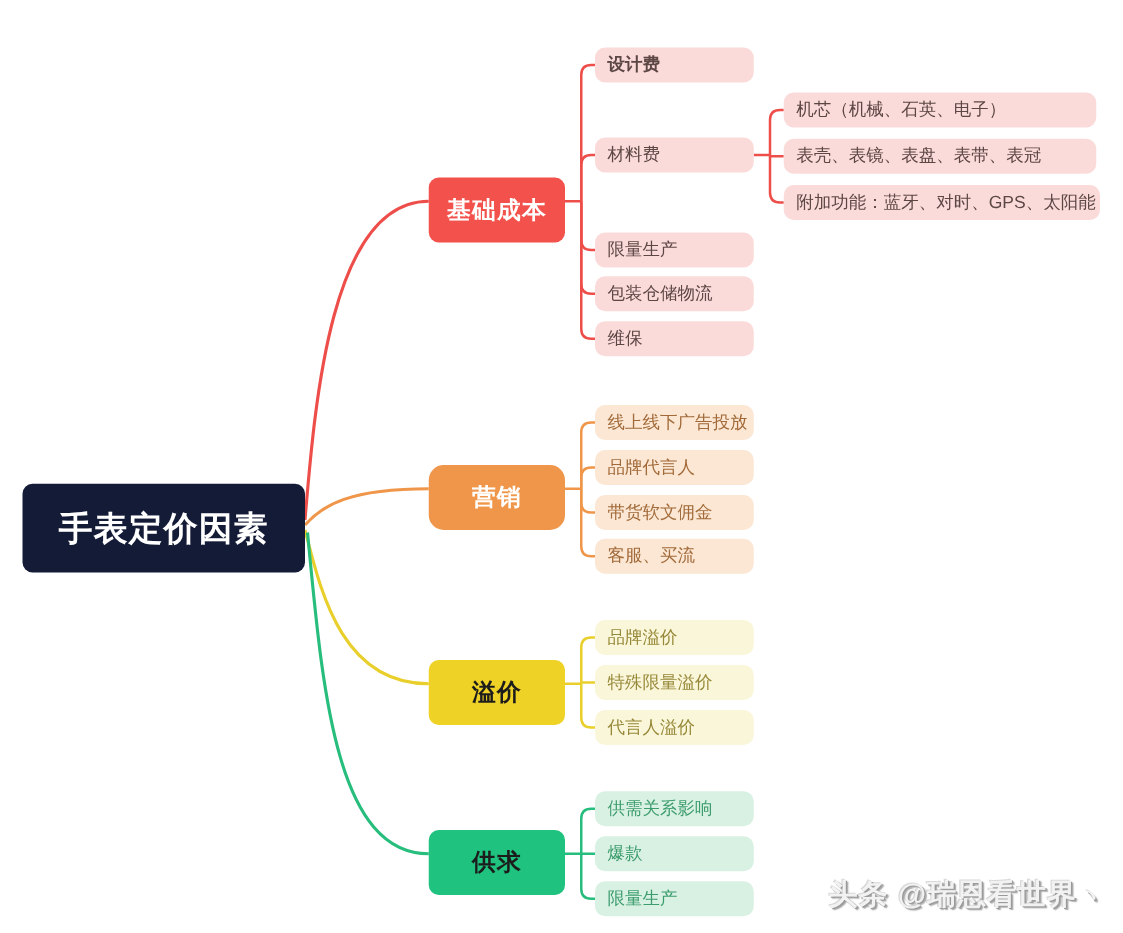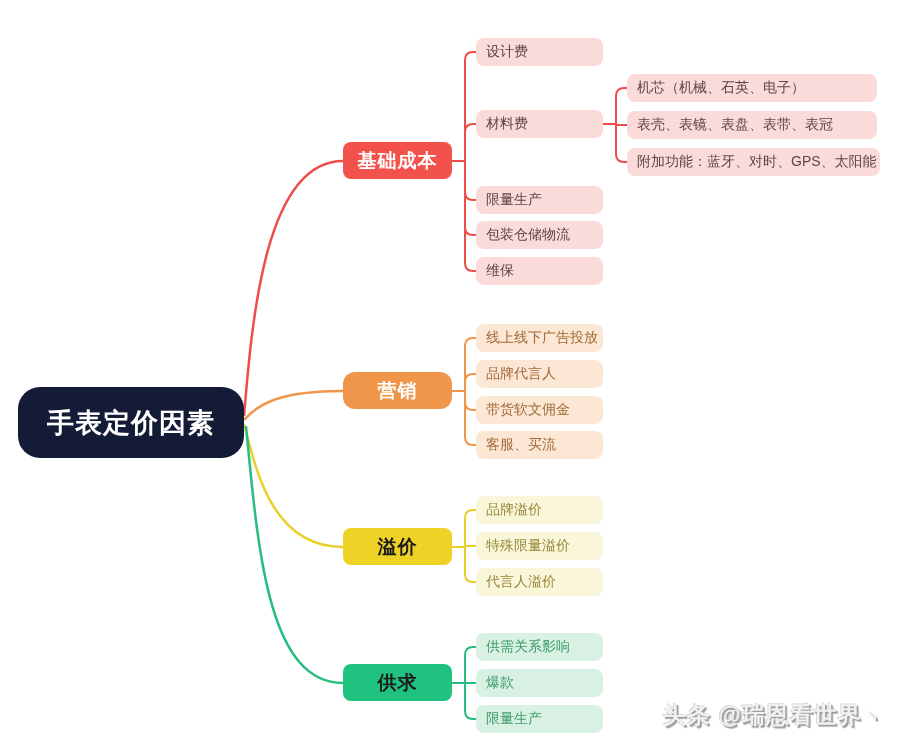--- a/index.html
+++ b/index.html
@@ -16,28 +16,28 @@
   svg.links{position:absolute;left:0;top:0;width:898px;height:746px;}
   .node{
     position:absolute;
     box-sizing:border-box;
     display:flex;align-items:center;
     white-space:nowrap;
   }
   .root{
     width:226px;height:71px;
     background:#141b36;
-    border-radius:22px;
+    border-radius:8px;
     color:#ffffff;
     font-size:27px;font-weight:bold;
     justify-content:center;
     letter-spacing:1px;
   }
   .branch{
-    width:109px;height:37px;
+    width:109px;height:52px;
     border-radius:8px;
     font-size:19px;font-weight:bold;
     justify-content:center;
     letter-spacing:1px;
   }
   .b-red{background:#f3514b;color:#ffffff;}
   .b-orange{background:#f0964a;color:#ffffff;border-radius:12px;}
   .b-yellow{background:#efd226;color:#1c1c1c;}
   .b-green{background:#1fc27e;color:#1c1c1c;}
   .leaf{
@@ -112,21 +112,21 @@
       <path d="M 452 683 H 465"></path>
       <path d="M 465 683 V 655 Q 465 647 473 647 H 476"></path>
       <path d="M 465 683 H 476"></path>
       <path d="M 465 683 V 711 Q 465 719 473 719 H 476"></path>
     </g>
   </svg>
 
   <div class="node root" style="left:18px;top:387px;">手表定价因素</div>
 
   <div class="node branch b-red" style="left:343px;top:142px;">基础成本</div>
-  <div class="node leaf l-red" style="left:476px;top:38px;">设计费</div>
+  <div class="node leaf l-red" style="left:476px;top:38px;font-weight:bold;">设计费</div>
   <div class="node leaf l-red" style="left:476px;top:110px;">材料费</div>
   <div class="node leaf l-red" style="left:476px;top:186px;">限量生产</div>
   <div class="node leaf l-red" style="left:476px;top:221px;">包装仓储物流</div>
   <div class="node leaf l-red" style="left:476px;top:257px;">维保</div>
 
   <div class="node subleaf" style="left:627px;top:74px;width:250px;">机芯（机械、石英、电子）</div>
   <div class="node subleaf" style="left:627px;top:111px;width:250px;">表壳、表镜、表盘、表带、表冠</div>
   <div class="node subleaf" style="left:627px;top:148px;width:253px;">附加功能：蓝牙、对时、GPS、太阳能</div>
 
   <div class="node branch b-orange" style="left:343px;top:372px;">营销</div>

